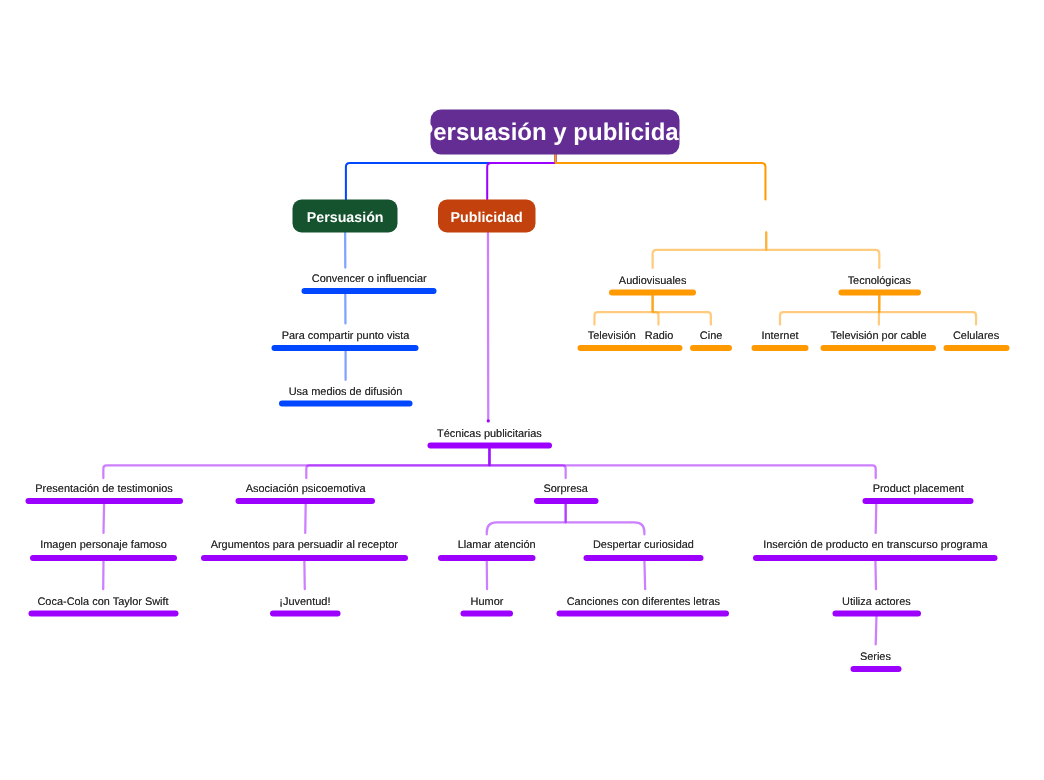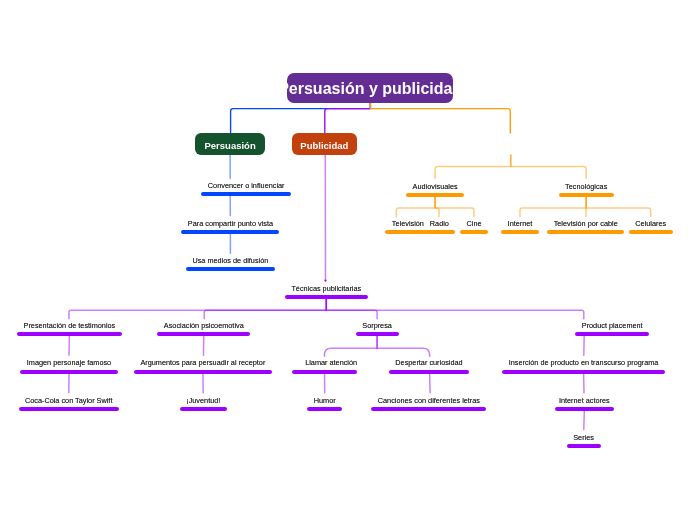--- a/index.html
+++ b/index.html
@@ -160,19 +160,19 @@
     <div class="tnode" style="width: 35.2px; left: 307.1px; top: 406.8px;">
       <span class="bar" style="background: rgb(156, 0, 255);"></span>
       <span class="lbl">Humor</span>
     </div>
     <div class="tnode" style="width: 115.2px; left: 371.3px; top: 406.8px;">
       <span class="bar" style="background: rgb(156, 0, 255);"></span>
       <span class="lbl">Canciones con diferentes letras</span>
     </div>
     <div class="tnode" style="width: 59.2px; left: 554.7px; top: 406.8px;">
       <span class="bar" style="background: rgb(156, 0, 255);"></span>
-      <span class="lbl">Internet actores</span>
+      <span class="lbl">Utiliza actores</span>
     </div>
     <div class="tnode" style="width: 34.2px; left: 566.5px; top: 443.8px;">
       <span class="bar" style="background: rgb(156, 0, 255);"></span>
       <span class="lbl">Series</span>
     </div>
   </div>
 
 </body></html>

